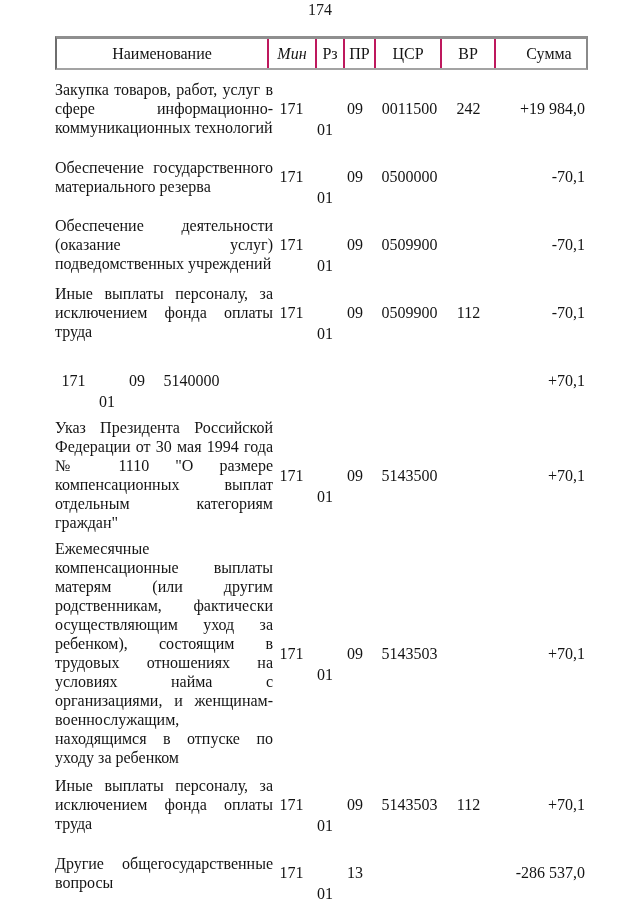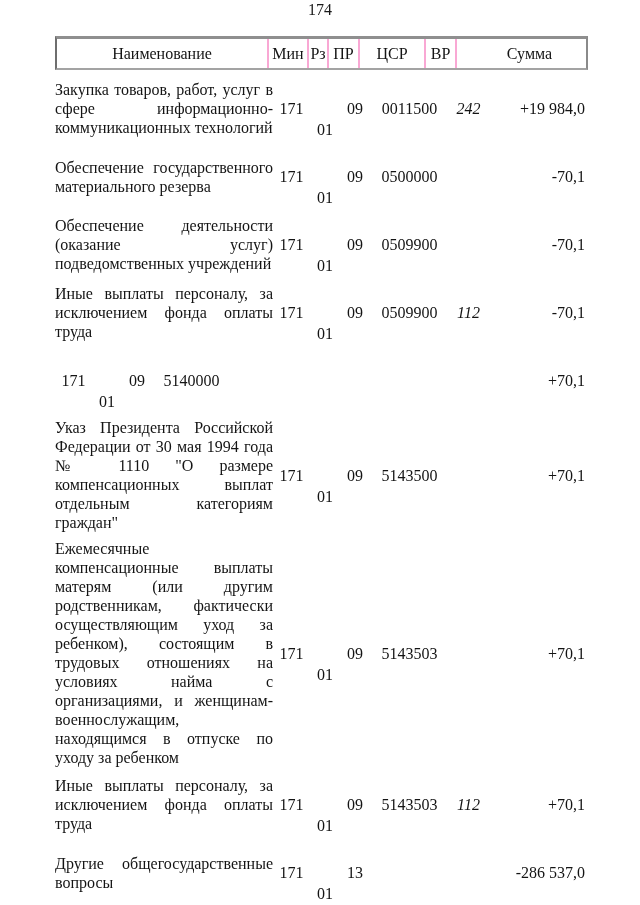--- a/index.html
+++ b/index.html
@@ -40,52 +40,52 @@
     border-bottom: 2px solid #a3a3a3;
     border-left: 2px solid #6e6e6e;
     border-right: 2px solid #8a8a8a;
     background: #ffffff;
   }
   .th {
     display: flex;
     align-items: center;
     justify-content: center;
     box-sizing: border-box;
-    border-right: 2px solid #f9a8d4;
+    border-right: 2px solid #be185d;
     font-size: 16px;
     line-height: 18px;
     white-space: nowrap;
   }
   .th-name  { width: 212px; }
-  .th-min   { width: 40px; }
-  .th-rz    { width: 20px; }
+  .th-min   { width: 48px; font-style: italic; }
+  .th-rz    { width: 28px; }
   .th-pr    { width: 31px; }
   .th-csr   { width: 66px; }
-  .th-vr    { width: 31px; }
+  .th-vr    { width: 54px; }
   .th-summa { flex: 1; border-right: none; margin-left: 16px; }
   
   .rows { margin-top: 8px; }
   .row {
     display: flex;
     align-items: center;
     margin-bottom: 7px;
     font-size: 16px;
     line-height: 19px;
   }
   .c { box-sizing: border-box; }
   .c-name {
     width: 218px;
     text-align: justify;
     text-align-last: left;
   }
   .c-min { width: 37px; text-align: center; white-space: nowrap; }
   .c-rz  { width: 30px; text-align: center; white-space: nowrap; margin-top: 42px; }
   .c-pr  { width: 30px; text-align: center; white-space: nowrap; }
   .c-csr { width: 79px; text-align: center; white-space: nowrap; }
-  .c-vr  { width: 39px; text-align: center; white-space: nowrap; font-style: italic; }
+  .c-vr  { width: 39px; text-align: center; white-space: nowrap; }
   .c-sum { flex: 1; text-align: right; padding-right: 3px; white-space: nowrap; }
 </style>
 </head>
 <body>
 
 <div class="page">
 
   <div class="page-number">174</div>
 
   <div class="table-wrap">

